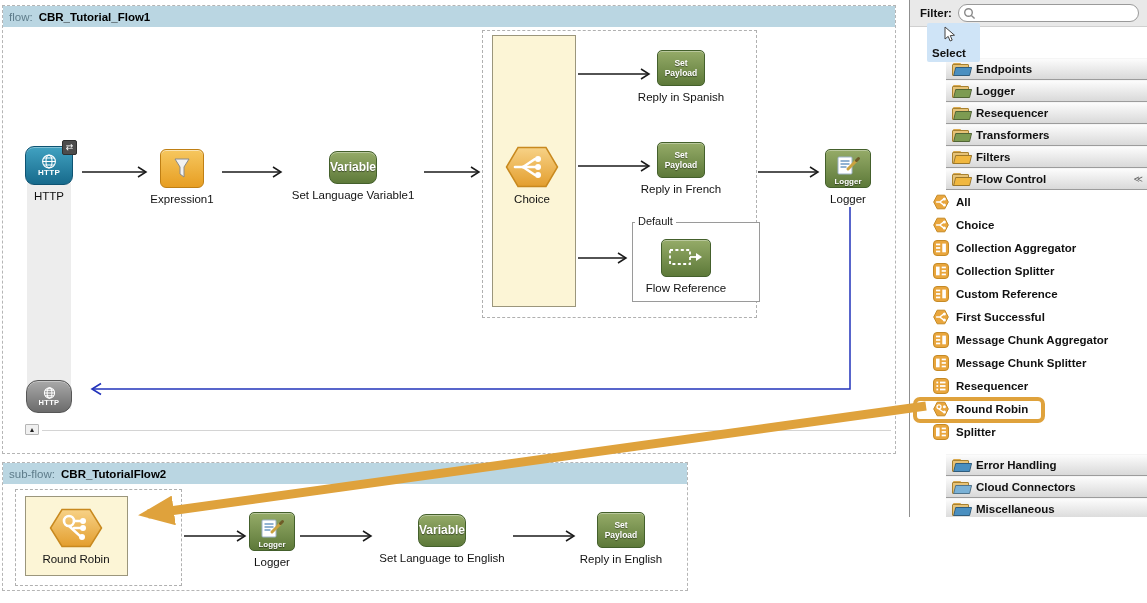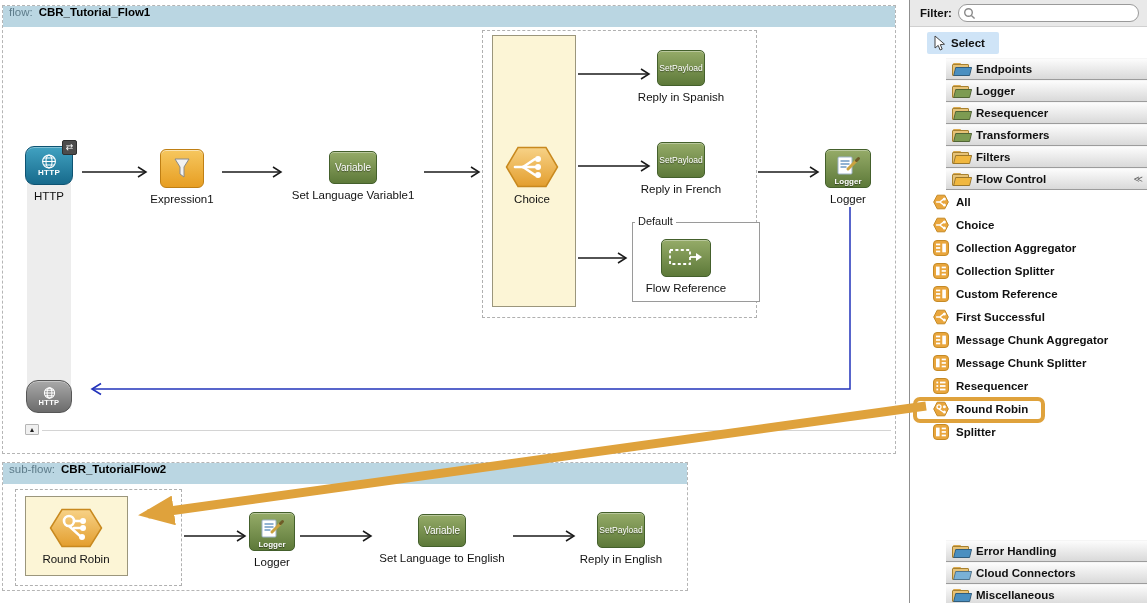--- a/index.html
+++ b/index.html
@@ -3,21 +3,21 @@
 <meta charset="utf-8">
 <style>
   html,body{margin:0;padding:0;}
   body{font-family:"Liberation Sans",sans-serif;background:#fff;}
   #app{position:relative;width:1147px;height:603px;overflow:hidden;background:#fff;}
 
   
   .flow-box{position:absolute;border:1px dashed #b5b5b5;background:#fff;box-sizing:border-box;}
   #main-flow{left:2px;top:5px;width:894px;height:449px;}
   #sub-flow{left:2px;top:462px;width:686px;height:129px;}
-  .flow-title{position:absolute;top:0;left:0;right:0;height:21px;background:#bad6e2;display:flex;gap:6px;padding-left:6px;font-size:11.5px;}
+  .flow-title{position:absolute;top:0;left:0;right:0;height:21px;background:#bad6e2;display:flex;align-items:center;gap:6px;padding-left:6px;font-size:11.5px;}
   .flow-title .kind{color:#5e7c8a;}
   .flow-title .fname{font-weight:bold;color:#000;}
 
   .lane{position:absolute;left:27px;top:181px;width:44px;height:228px;background:#ededed;z-index:1;}
 
   .box{position:absolute;box-sizing:border-box;z-index:2;}
   .dashed{border:1px dashed #b0b0b0;}
   .cream{background:#fcf5d6;border:1px solid #9b967c;}
   #choice-wrap{left:482px;top:30px;width:275px;height:288px;}
   #choice-body{left:492px;top:35px;width:84px;height:272px;}
@@ -31,43 +31,43 @@
   .nlabel{font-size:11.5px;color:#111;white-space:nowrap;}
 
   .icon-http{position:relative;width:46px;height:37px;border-radius:9px;background:linear-gradient(#41a2c1,#176a8c);border:1px solid #0e5372;display:flex;flex-direction:column;align-items:center;justify-content:center;gap:0;box-shadow:inset 0 1px 0 rgba(255,255,255,.35);}
   .icon-http .http-txt{font-size:8px;font-weight:bold;color:#fff;letter-spacing:.3px;line-height:8px;}
   .icon-http .badge{position:absolute;top:-7px;right:-5px;width:13px;height:13px;background:#4c4c4c;border:1px solid #2f2f2f;border-radius:2px;color:#fff;font-size:9px;line-height:12px;text-align:center;}
   .icon-http.gray{width:44px;height:31px;border-radius:12px;background:linear-gradient(#a9a9a9,#6b6b6b);border:1px solid #565656;}
   .icon-http.gray .http-txt{font-size:7.5px;}
 
   .icon-exp{width:42px;height:37px;border-radius:6px;background:linear-gradient(#f6c75f,#e79e22);border:1px solid #bf7f14;display:flex;align-items:center;justify-content:center;box-shadow:inset 0 1px 0 rgba(255,255,255,.5);}
 
-  .gbadge{width:46px;height:34px;border-radius:5px;background:linear-gradient(#95ab68,#5d7939);border:1px solid #44602c;color:#fff;font-weight:normal;font-size:8.5px;display:flex;flex-direction:row;align-items:center;justify-content:center;line-height:1.2;text-shadow:0 1px 1px rgba(0,0,0,.45);box-shadow:inset 0 1px 0 rgba(255,255,255,.35);}
-  .gbadge.single{height:31px;font-size:10px;}
+  .gbadge{width:46px;height:34px;border-radius:5px;background:linear-gradient(#95ab68,#5d7939);border:1px solid #44602c;color:#fff;font-weight:bold;font-size:8.5px;display:flex;flex-direction:column;align-items:center;justify-content:center;line-height:1.2;text-shadow:0 1px 1px rgba(0,0,0,.45);box-shadow:inset 0 1px 0 rgba(255,255,255,.35);}
+  .gbadge.single{height:31px;font-size:12px;border-radius:8px;}
 
   .gicon{position:relative;border-radius:5px;background:linear-gradient(#95ab68,#5d7939);border:1px solid #44602c;display:flex;align-items:center;justify-content:center;box-shadow:inset 0 1px 0 rgba(255,255,255,.35);}
   .gicon.logger{width:44px;height:37px;}
   .gicon.logger svg{margin-top:-5px;}
   .gicon .gtxt{position:absolute;bottom:1px;left:0;right:0;text-align:center;color:#fff;font-size:8px;font-weight:bold;text-shadow:0 1px 1px rgba(0,0,0,.55);}
   .gicon.fr{width:48px;height:36px;}
 
   .collapse-handle{position:absolute;left:25px;top:424px;width:14px;height:11px;background:#f0f0f0;border:1px solid #b5b5b5;border-radius:1px;font-size:8px;line-height:10px;text-align:center;color:#222;z-index:3;box-sizing:border-box;}
   .hsep{position:absolute;left:42px;top:430px;width:849px;height:1px;background:#d4d4d4;z-index:2;}
 
   
   #conn{position:absolute;left:0;top:0;z-index:5;pointer-events:none;}
 
   
-  #palette{position:absolute;left:909px;top:0;width:238px;height:603px;background:#fff;border-left:1px solid #8f8f8f;box-sizing:border-box;z-index:1;}
+  #palette{position:absolute;left:909px;top:0;width:238px;height:517px;background:#fff;border-left:1px solid #8f8f8f;box-sizing:border-box;z-index:1;}
   .filter-bar{height:27px;background:#e9e9e9;border-bottom:1px solid #d0d0d0;display:flex;align-items:center;padding:0 8px 0 10px;gap:6px;font-size:11.5px;color:#111;box-sizing:border-box;}
   .filter-label{font-weight:600;}
   .searchbox{flex:1;height:16px;background:#fff;border:1px solid #9a9a9a;border-radius:9px;display:flex;align-items:center;padding:0 6px 0 4px;gap:3px;}
   .searchbox input{border:none;outline:none;flex:1;font-size:11px;background:transparent;padding:0;min-width:0;font-family:"Liberation Sans",sans-serif;}
   .select-row{height:31px;display:flex;align-items:center;padding-left:17px;background:#fff;}
-  .select-inner{display:flex;align-items:center;gap:5px;background:#cfe4f7;border-radius:2px;padding:3px 14px 3px 5px;font-size:11.5px;font-weight:600;color:#111;}
+  .select-inner{display:flex;align-items:center;gap:5px;background:#cfe4f7;border-radius:2px;padding:3px 14px 3px 5px;font-size:11.5px;font-weight:600;color:#111;flex-direction:column;}
   .pcat{height:22px;display:flex;align-items:center;gap:6px;padding:0 4px 0 6px;background:linear-gradient(#fcfcfc,#d9d9d9);border-top:1px solid #f5f5f5;border-bottom:1px solid #9c9c9c;font-size:11.5px;font-weight:600;color:#111;box-sizing:border-box;margin-left:36px;}
   .pcat .chev{margin-left:auto;font-size:9px;color:#666;font-weight:400;}
   .pitem{height:23px;display:flex;align-items:center;gap:7px;padding-left:23px;font-size:11.5px;font-weight:600;color:#111;}
   .pi{flex:none;}
   .folder{position:relative;width:18px;height:13px;flex:none;}
   .folder .back{position:absolute;top:1px;left:0;width:15px;height:10px;background:#e6c277;border:1px solid #a8812f;border-radius:1px;}
   .folder::before{content:"";position:absolute;top:0;left:1px;width:8px;height:3px;background:#d9a94e;border-radius:1px 1px 0 0;}
   .folder .front{position:absolute;bottom:0;left:1px;width:15px;height:7px;border:1px solid rgba(0,0,0,.35);border-radius:1px;transform:skewX(-14deg);transform-origin:bottom;}
   .f-blue{background:#4a8fc0;}
   .f-green{background:#7d9b52;}

